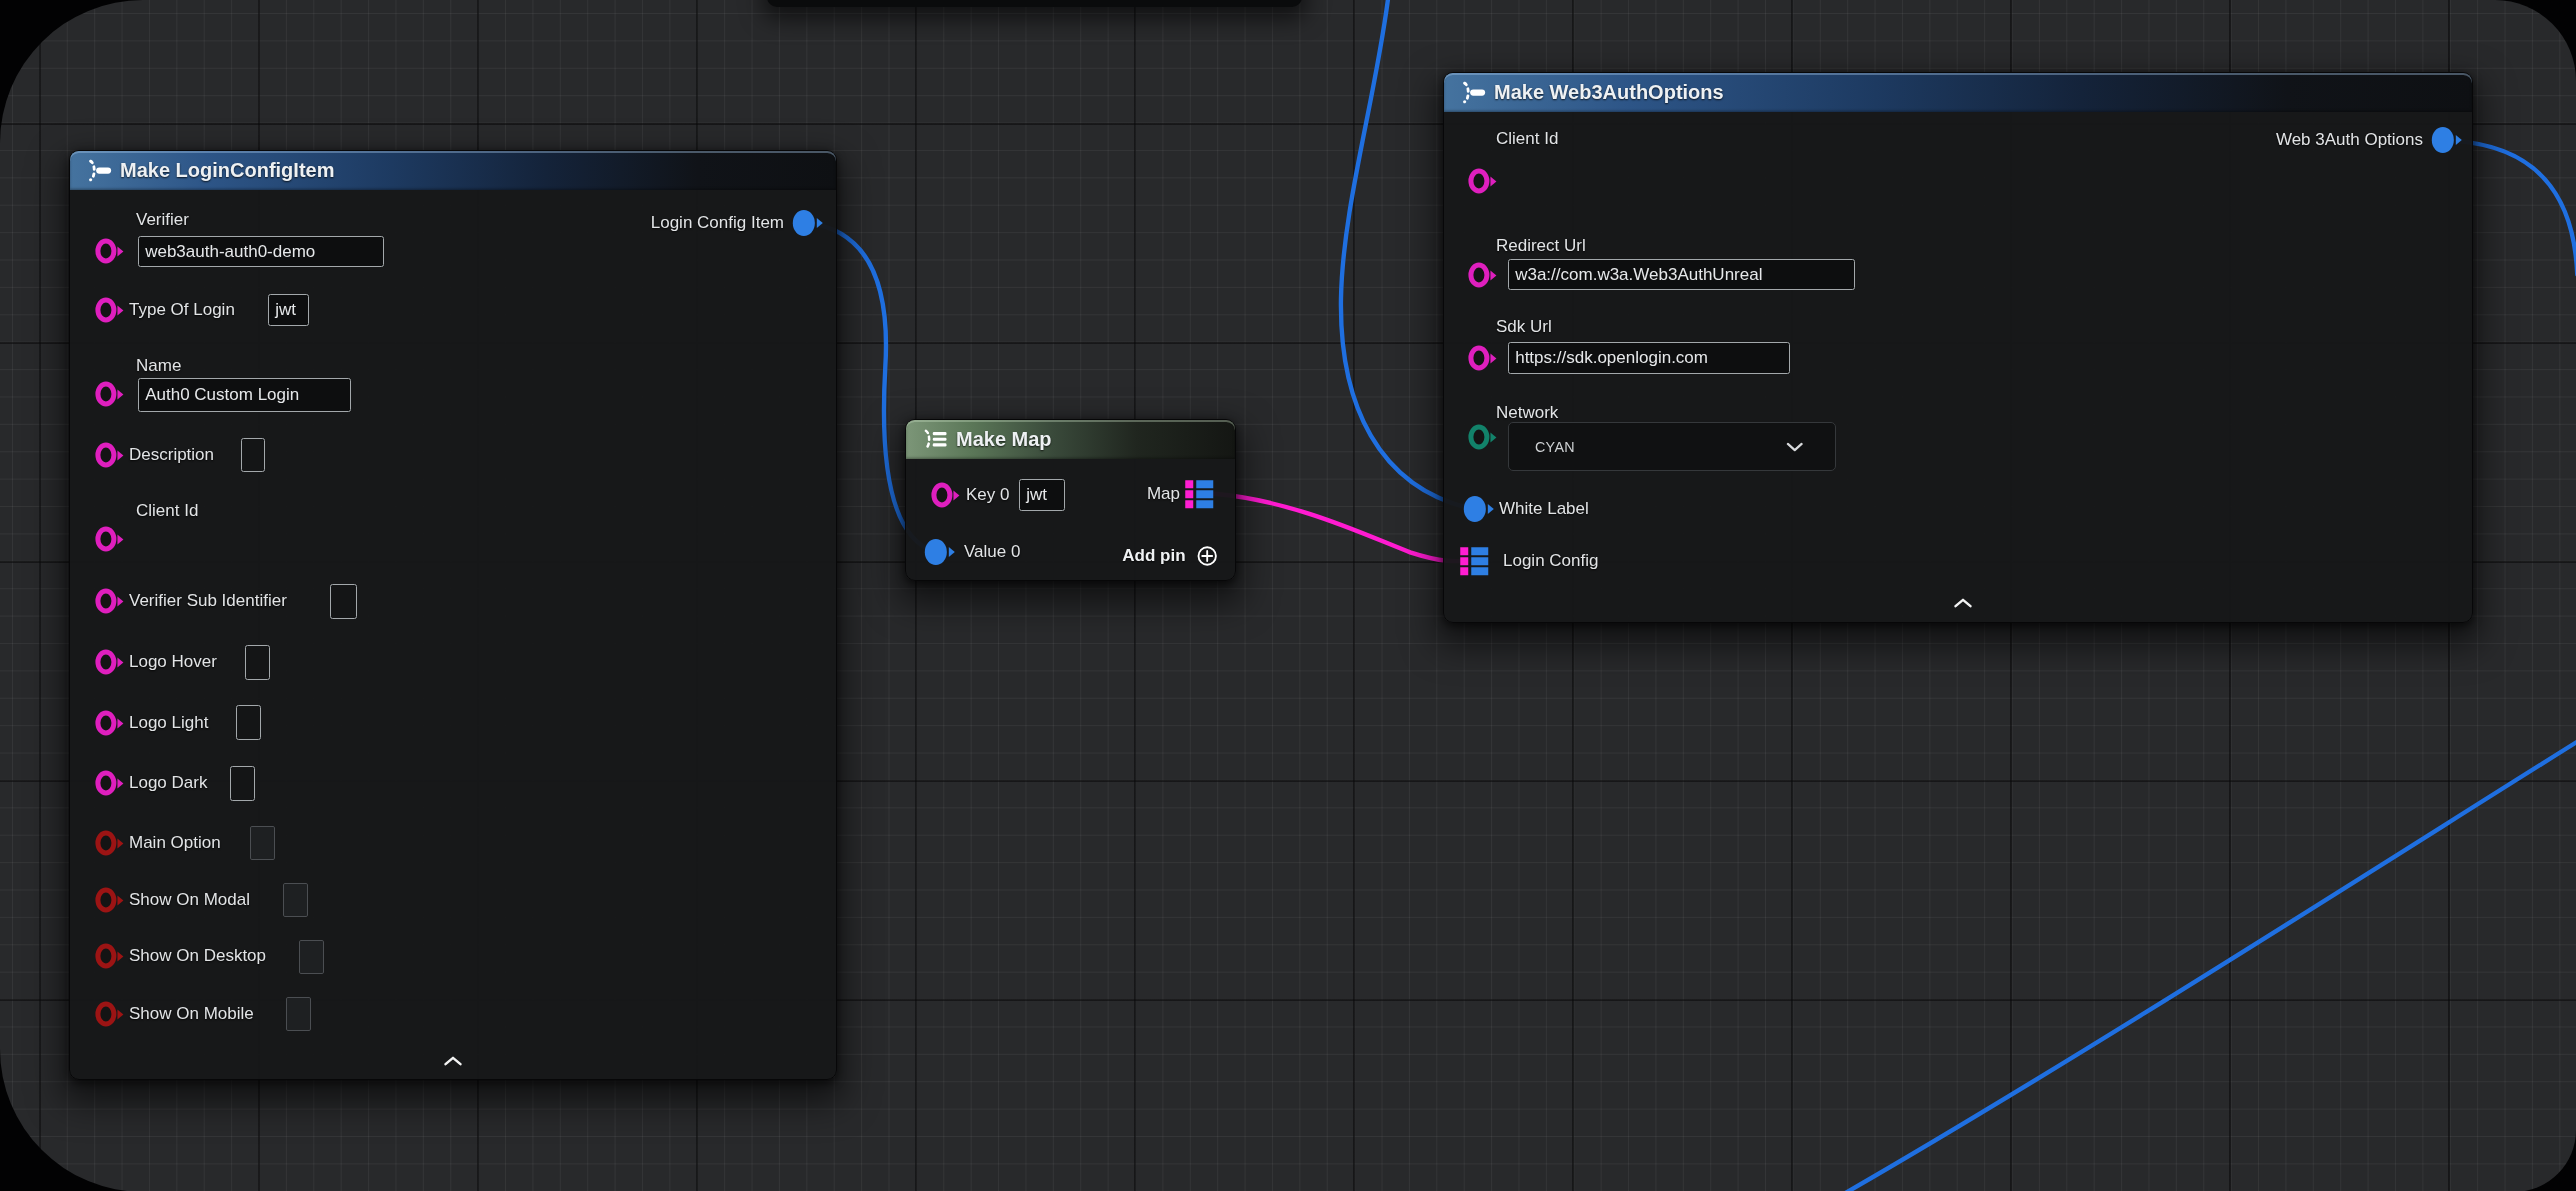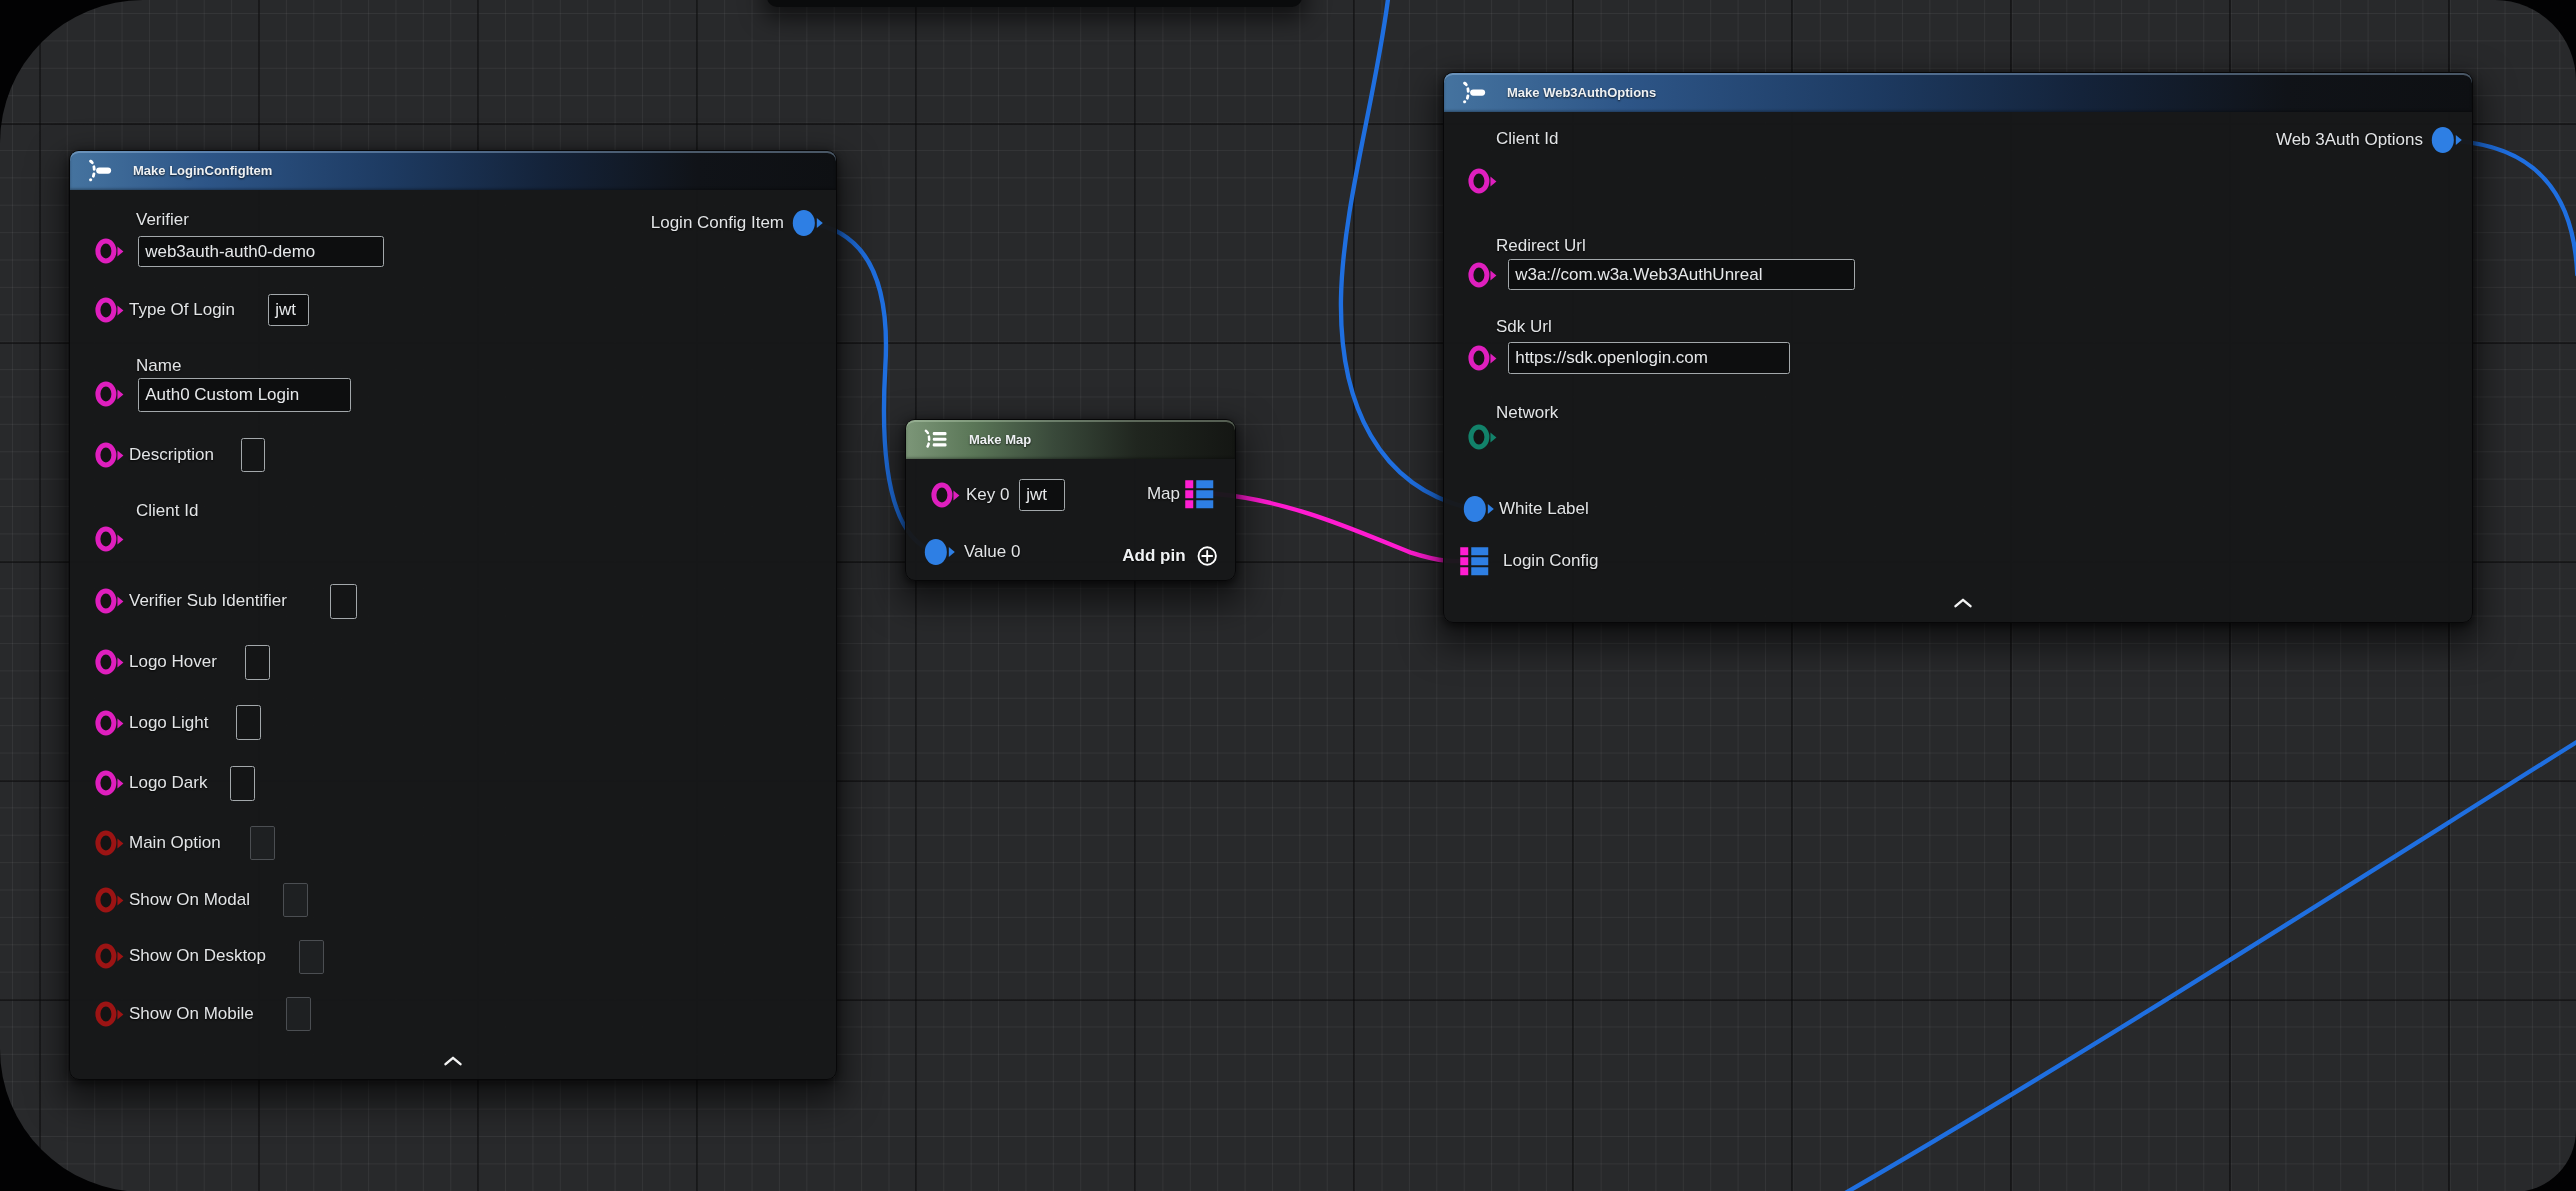--- a/index.html
+++ b/index.html
@@ -18,21 +18,21 @@
     overflow:hidden;}
   #wires{position:absolute;inset:0;pointer-events:none;}
   #wires path{pointer-events:stroke;}
   .node{position:absolute;background:rgba(23,24,25,.97);border:1.2px solid #070708;border-radius:10px;
     box-shadow:0 16px 34px 6.2px rgba(0,0,0,.55), 0 2.5px 8.7px rgba(0,0,0,.6);}
   .node-header{position:absolute;left:0;top:0;right:0;height:39px;border-radius:8.7px 8.7px 0 0;
     box-shadow:inset 0 1.9px 0 rgba(170,205,240,.38), inset 0 -1.2px 2.5px rgba(0,0,0,.35);display:flex;align-items:center;}
   .node-header.blue{background:linear-gradient(90deg,#45739f 0%,#2d5587 18%,#1d3a61 42%,#14233a 62%,#101318 82%,#0e1013 100%);}
   .node-header.green{background:linear-gradient(90deg,#7c9678 0%,#5b7758 20%,#39493a 45%,#20261f 70%,#141613 100%);
     box-shadow:inset 0 1.9px 0 rgba(205,230,200,.35), inset 0 -1.2px 2.5px rgba(0,0,0,.35);}
-  .node-title{color:#eef1f3;font-size:13px;font-weight:bold;margin-left:18px;text-shadow:0 1.2px 1.9px rgba(0,0,0,.75);white-space:nowrap;}
+  .node-title{color:#eef1f3;font-size:20px;font-weight:bold;margin-left:5px;text-shadow:0 1.2px 1.9px rgba(0,0,0,.75);white-space:nowrap;}
   .hdr-icon{margin-left:16px;flex:0 0 auto;}
   .pin-label{position:absolute;color:#e2e4e6;font-size:17px;white-space:nowrap;transform:translateY(-50%);
     text-shadow:0 1.2px 1.9px rgba(0,0,0,.8);}
   .pin-label.out{text-align:right;}
   .pin{position:absolute;transform:translate(-50%,-50%);}
   .pin .oval{border-radius:50%;}
   .pin .tri{position:absolute;top:50%;transform:translateY(-50%);width:0;height:0;
     border-top:5px solid transparent;border-bottom:5px solid transparent;}
   .fld{position:absolute;border:1.2px solid #a3a8ab;background:#0d0e0f;border-radius:2.5px;color:#e6e8ea;
     font-size:17px;display:flex;align-items:center;padding:0 6.2px;white-space:nowrap;overflow:hidden;box-sizing:border-box;}
@@ -227,20 +227,26 @@
             <span class="oval" style="display: block; width: 11.2px; height: 15px; background: rgb(20, 20, 20); border: 5px solid rgb(223, 31, 190);"></span>
             <span class="tri" style="border-left: 6.9px solid rgb(223, 31, 190); left: 22.4px;"></span>
           </div>
           <span class="pin-label" style="left: 52px; top: 254px;">Sdk Url</span>
           <div class="fld" style="left: 64px; top: 269px; width: 282px; height: 32px;">https://sdk.openlogin.com</div>
           <div class="pin" style="left: 35px; top: 364px;">
             <span class="oval" style="display: block; width: 11.2px; height: 15px; background: rgb(20, 20, 20); border: 5px solid rgb(18, 130, 106);"></span>
             <span class="tri" style="border-left: 6.9px solid rgb(18, 130, 106); left: 22.4px;"></span>
           </div>
           <span class="pin-label" style="left: 52px; top: 340px;">Network</span>
+          <div class="dd" style="left: 64px; top: 349px; width: 328px; height: 49px;">
+            <span class="val">CYAN</span>
+            <svg width="17.5" height="10" viewBox="0 0 28 16" style="right: 32px; top: 50%; transform: translateY(-50%);">
+              <polyline points="3,3 14,13 25,3" stroke="#d8dadc" stroke-width="3.5" fill="none" stroke-linecap="round" stroke-linejoin="round"></polyline>
+            </svg>
+          </div>
           <div class="pin" style="left: 31px; top: 436px;">
             <span class="oval" style="display: block; width: 22.4px; height: 26px; background: rgb(46, 127, 228);"></span>
             <span class="tri" style="border-left: 6.9px solid rgb(46, 127, 228); left: 24px;"></span>
           </div>
           <span class="pin-label" style="left: 55px; top: 436px;">White Label</span>
           <div class="pin" style="left: 30px; top: 488px;">
             <div class="mapicon">
               <span style="background: rgb(255, 30, 210);"></span>
               <span style="background: rgb(46, 127, 228);"></span>
               <span style="background: rgb(255, 30, 210);"></span>

